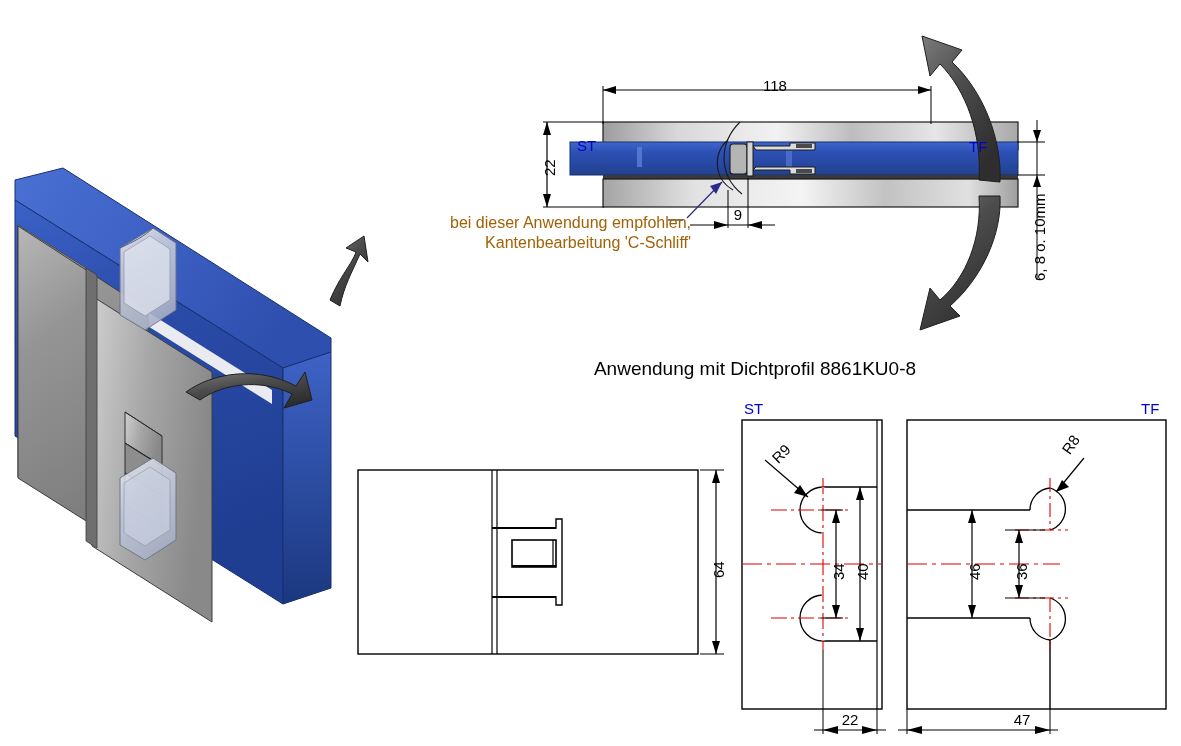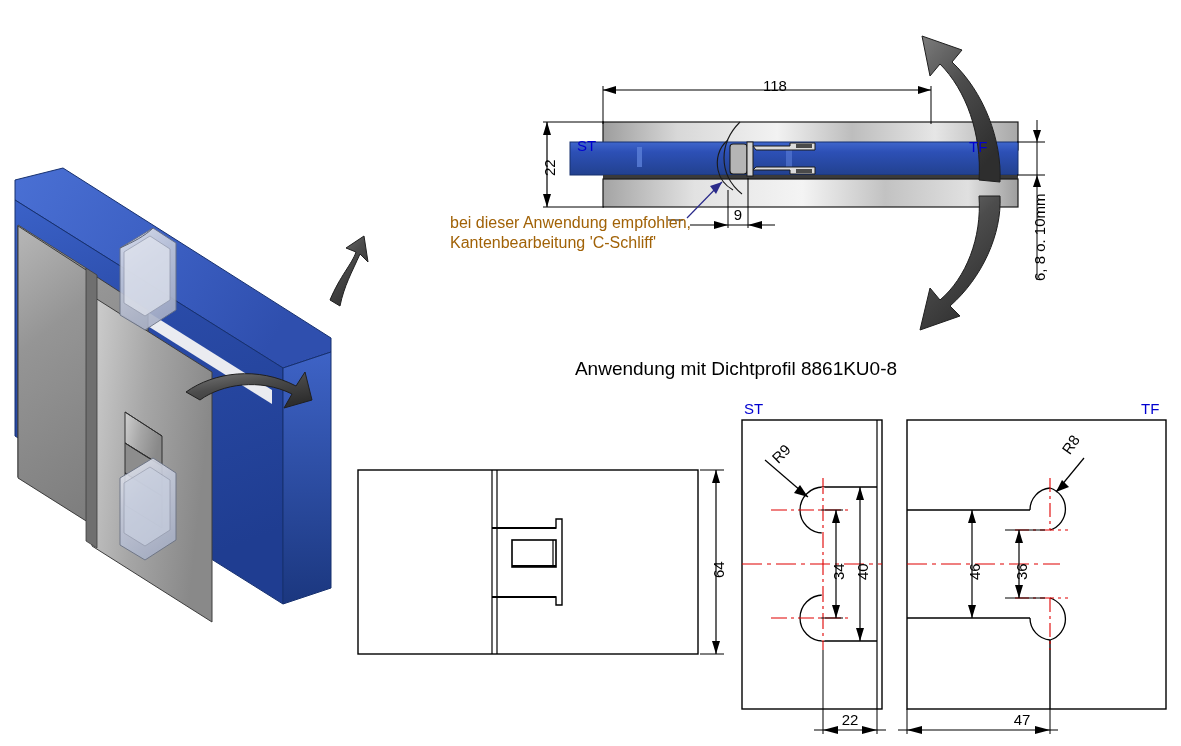--- a/index.html
+++ b/index.html
@@ -265,24 +265,24 @@
   <div class="dimtext" style="left:738px; top:207px; transform:translateX(-50%);">9</div>
 
   <div class="dimtext vert" style="left:1032px; top:281px;">6, 8 o. 10mm</div>
 
   <div class="marklabel" style="left:577px; top:138px;">ST</div>
 
   <div class="marklabel" style="left:969px; top:139px;">TF</div>
 
   <div class="noteblk" style="left:450px; top:213px;">
     <div>bei dieser Anwendung empfohlen,</div>
-    <div style="text-align:left;">Kantenbearbeitung 'C-Schliff'</div>
+    <div style="text-align:right;">Kantenbearbeitung 'C-Schliff'</div>
   </div>
 
-  <div class="titletext" style="left:736px; top:358px; transform:translateX(-50%);">Anwendung mit Dichtprofil 8861KU0-8</div>
+  <div class="titletext" style="left:755px; top:358px; transform:translateX(-50%);">Anwendung mit Dichtprofil 8861KU0-8</div>
 
   <svg class="overlay" viewBox="0 0 1181 746">
 
     <rect x="358" y="470" width="340" height="184" fill="#ffffff" stroke="#000000" stroke-width="1.4"></rect>
 
     <line x1="492" y1="470" x2="492" y2="654" stroke="#000" stroke-width="1.2"></line>
     <line x1="497" y1="470" x2="497" y2="654" stroke="#000" stroke-width="1.2"></line>
 
     <path d="M492,528 L556,528 L556,519 L562,519 L562,605 L556,605 L556,597 L492,597" fill="none" stroke="#000" stroke-width="1.4"></path>
     <line x1="492" y1="528" x2="556" y2="528" stroke="#000" stroke-width="2.2"></line>

